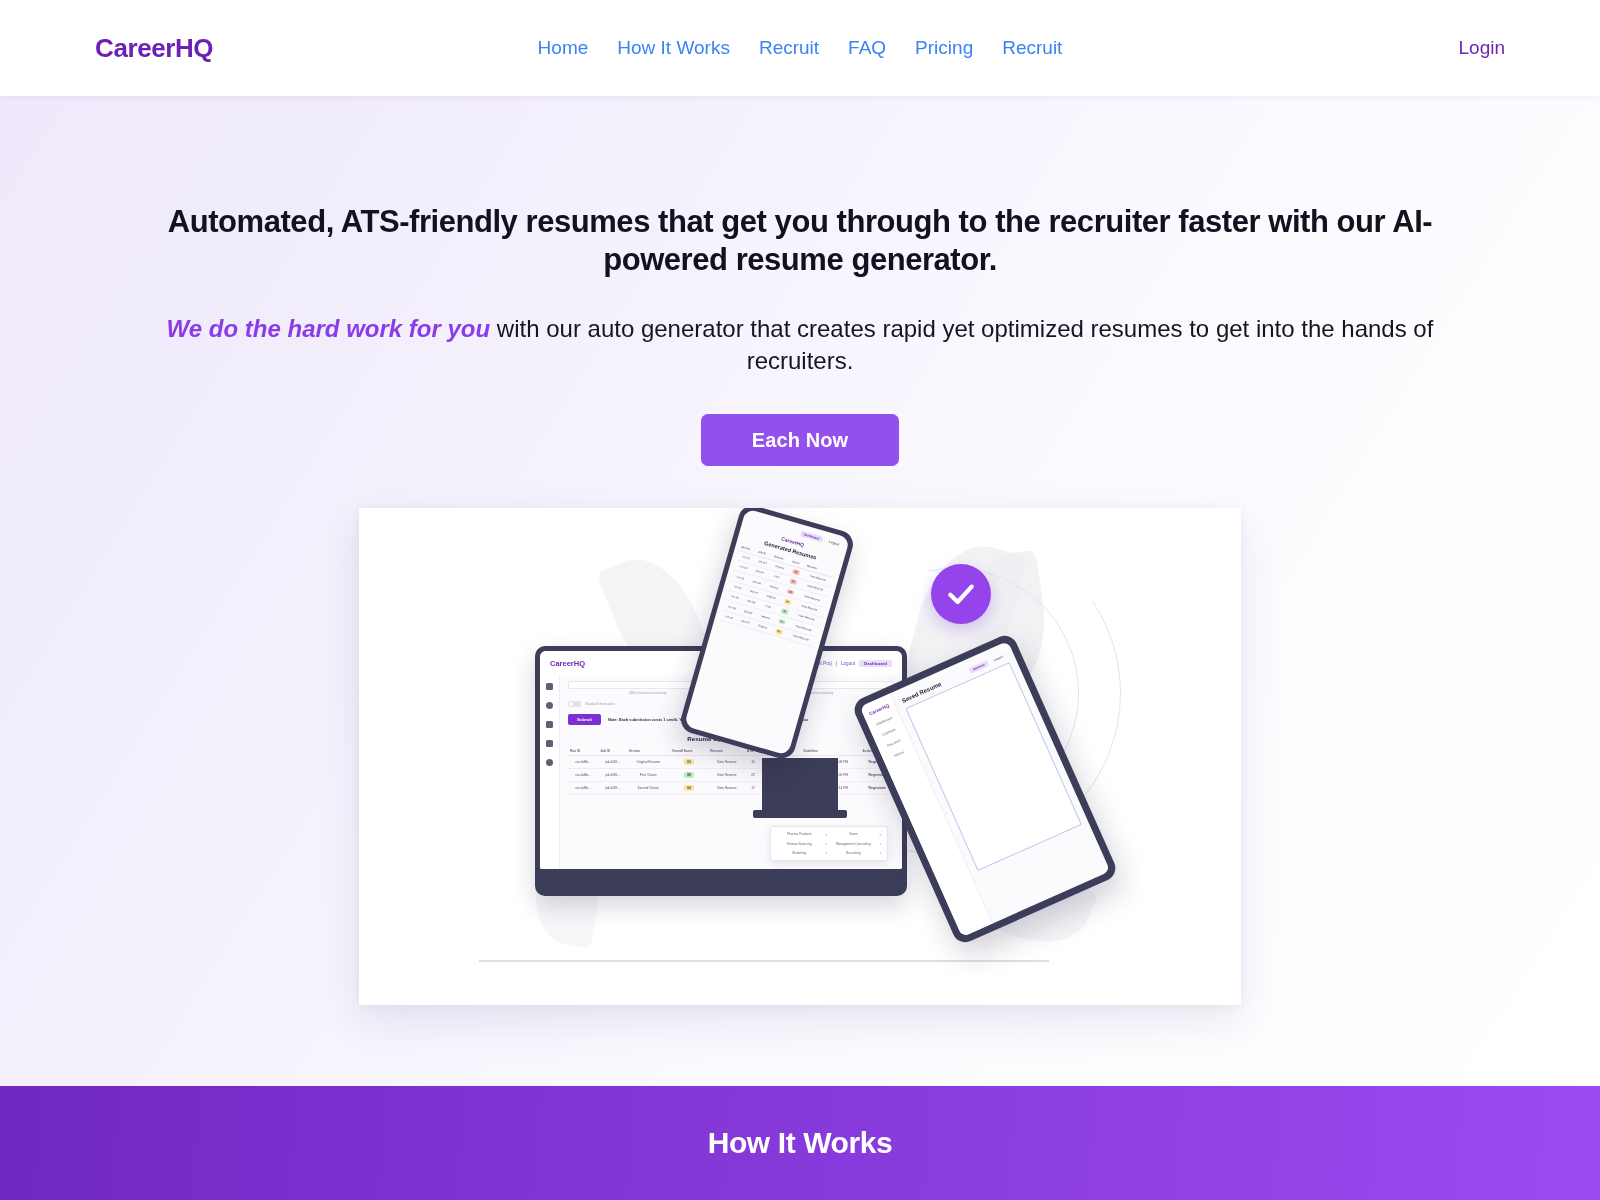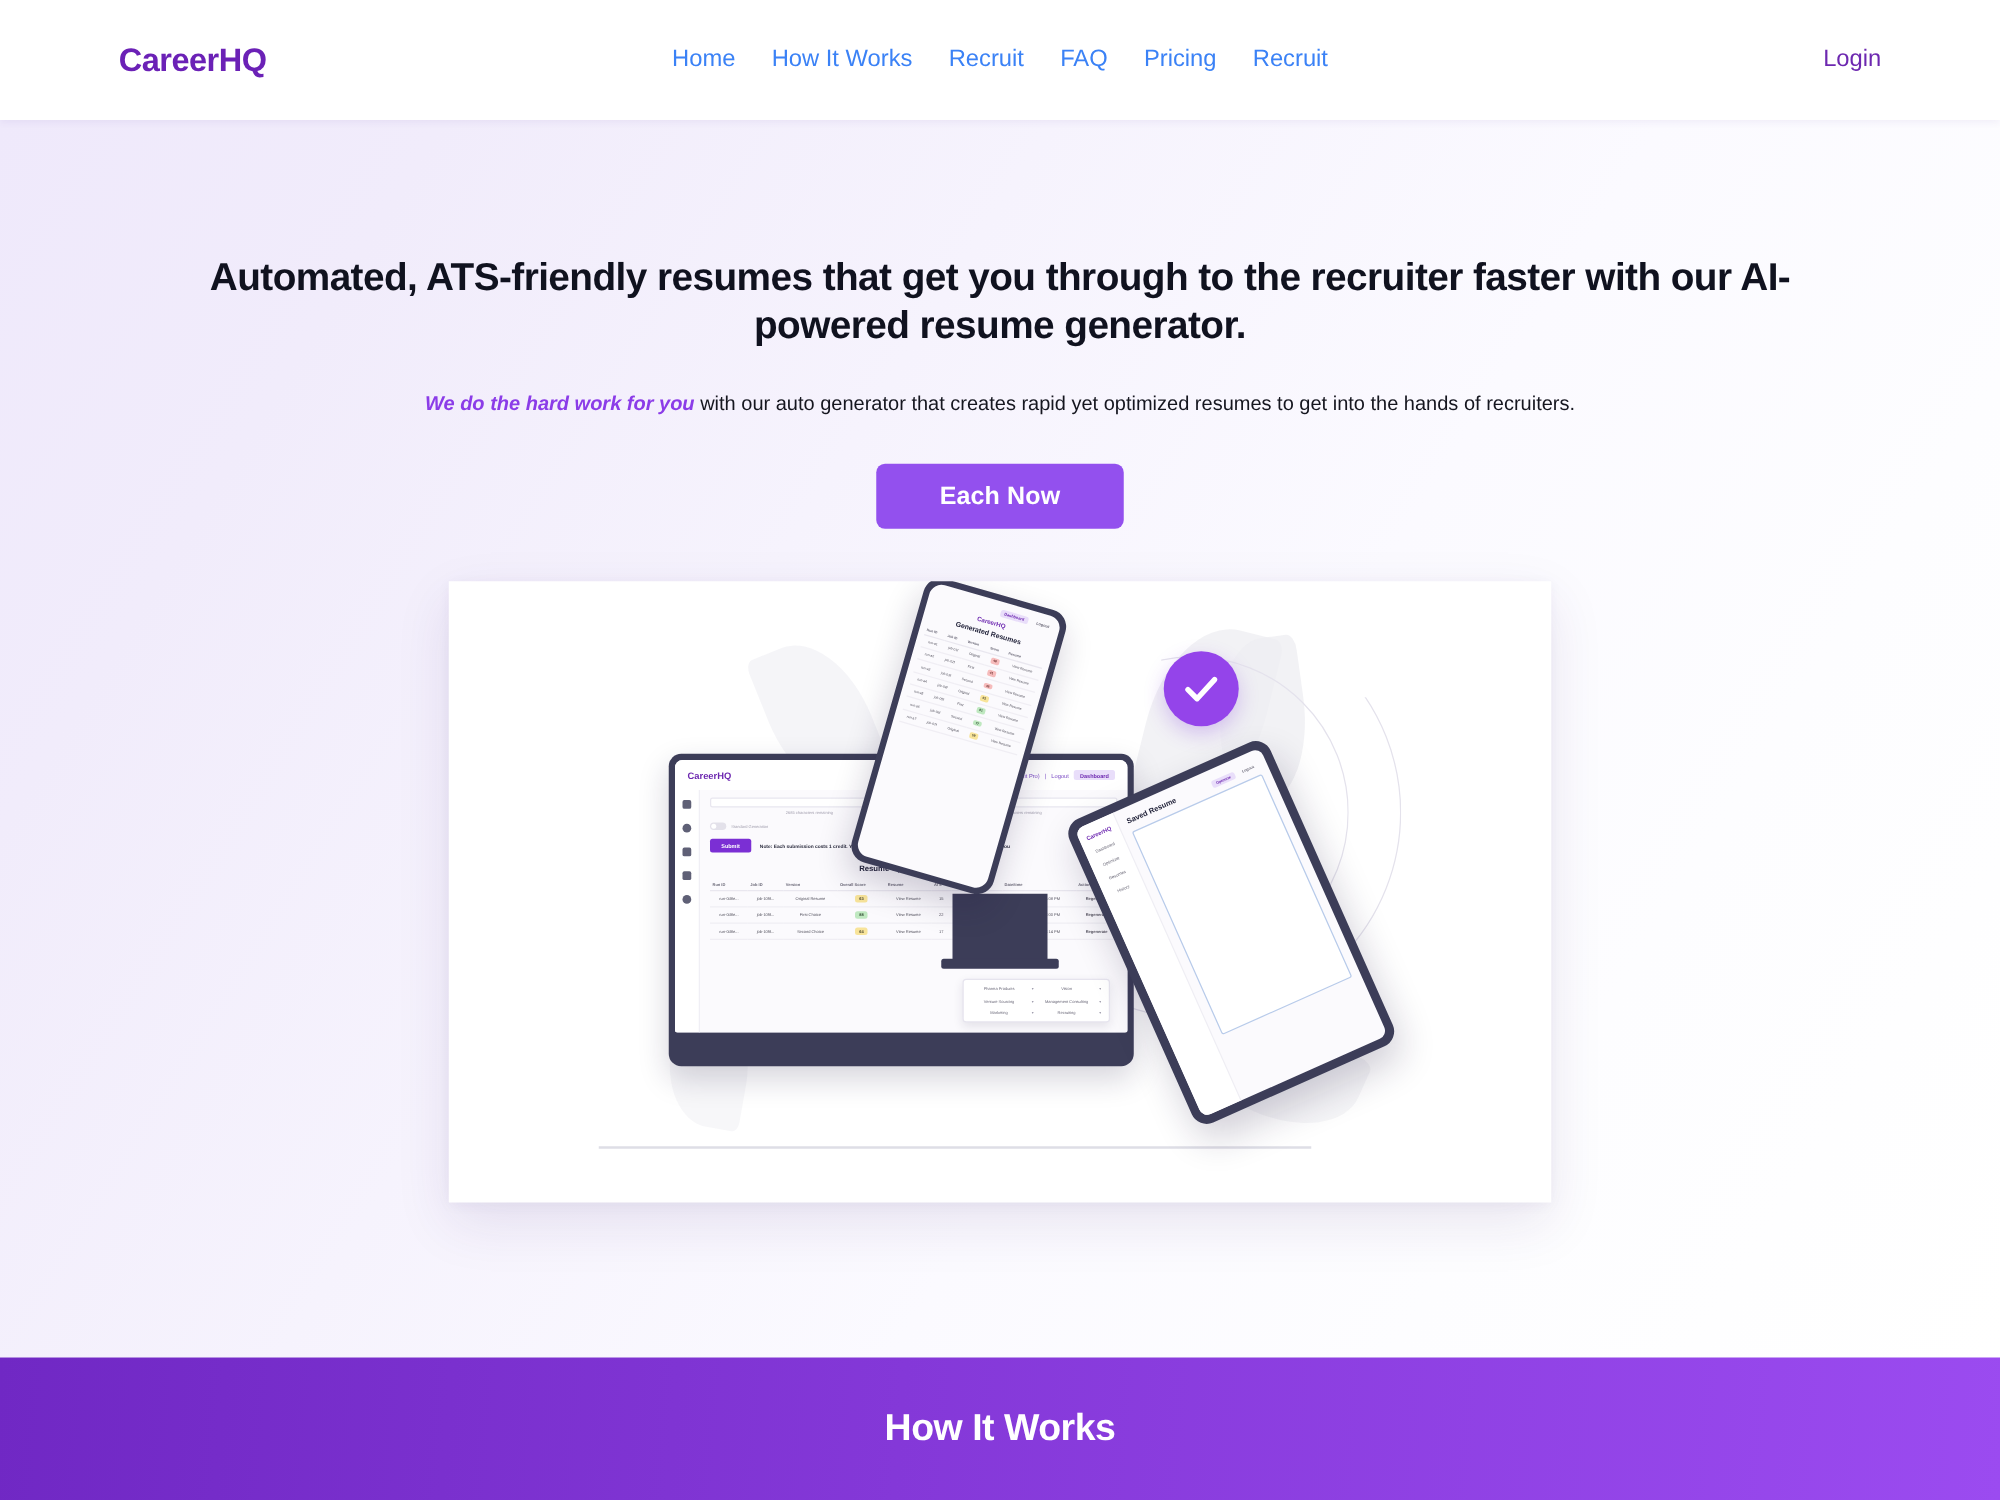--- a/index.html
+++ b/index.html
@@ -105,21 +105,21 @@
     font-size: 31px;
     line-height: 1.22;
     font-weight: 700;
     letter-spacing: -0.45px;
     color: #10121f;
   }
 
   .hero-tag {
     margin: 34px auto 0;
     max-width: 1340px;
-    font-size: 16px;
+    font-size: 24px;
     line-height: 1.35;
     color: #15161f;
     font-weight: 400;
   }
 
   .hero-tag .accent {
     color: #8b3ce8;
     font-weight: 800;
     font-style: italic;
   }

